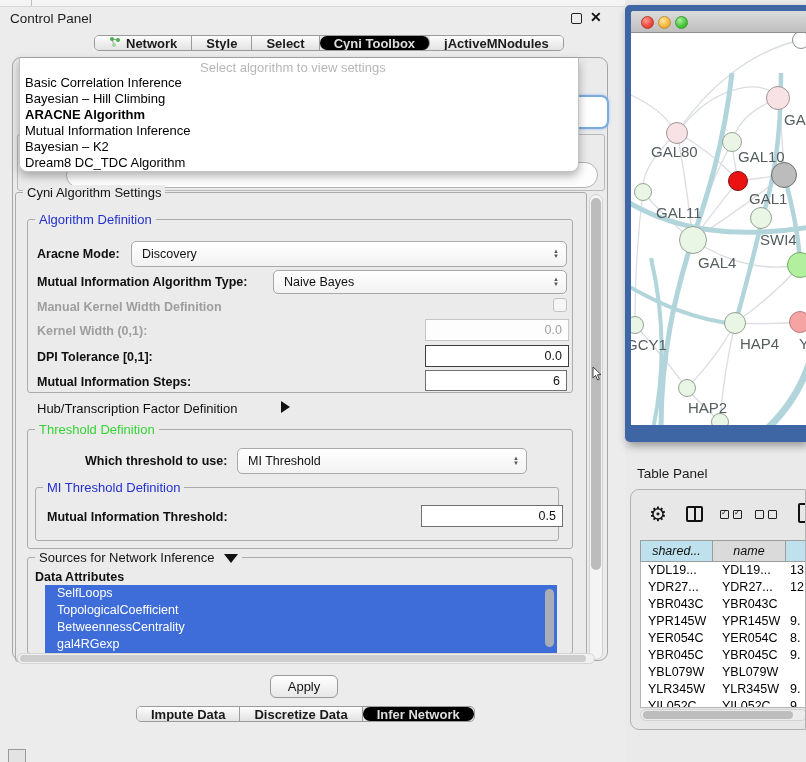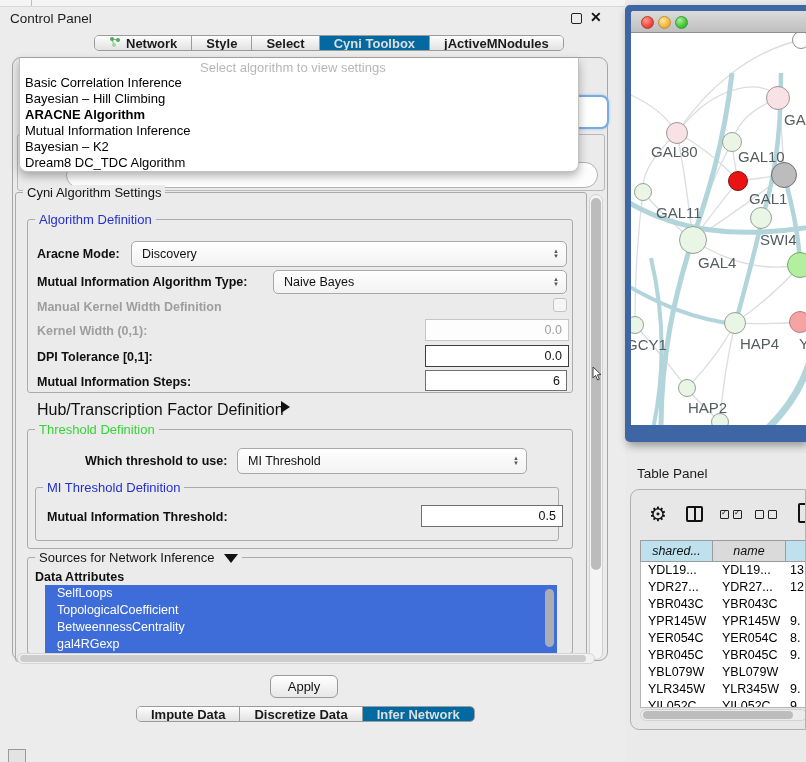--- a/index.html
+++ b/index.html
@@ -14,21 +14,21 @@
   .cp-title { position:absolute; left:10px; top:11px; font-size:13.5px; color:#1c1c1c; }
   .float-btn { position:absolute; left:571px; top:13px; width:11px; height:11px; border:1.6px solid #222; border-radius:2px; }
   .close-btn { position:absolute; left:590px; top:9px; font-size:14px; font-weight:bold; color:#111; }
 
   
   .tabbar { position:absolute; display:flex; border:1px solid #9b9b9b; border-radius:5px; overflow:hidden; background:#e6e6e6; height:16px; }
   .tabbar.top { left:94px; top:35px; }
   .tabbar.bottom { left:136px; top:706px; }
   .tab { display:flex; align-items:center; gap:5px; padding:0 14px; font-size:13px; font-weight:700; color:#1a1a1a; background:linear-gradient(#fdfdfd,#e2e2e2); border-right:1px solid #9b9b9b; white-space:nowrap; }
   .tab:last-child { border-right:none;text-align:center; }
-  .tab.selected { background:#0369a1; color:#dedede; }
+  .tab.selected { background:#000000; color:#dedede;border-radius:7px; }
 
   
   .content-box { position:absolute; left:12px; top:57px; width:596px; height:604px; border:1.5px solid #a6a6a6; border-radius:9px; background:#ebebeb; }
 
   
   .ghost-combo { position:absolute; left:550px; top:37px; width:46px; height:34px; background:#fff; border:2.5px solid #79abdd; border-radius:8px; box-shadow:0 0 3px #9cc4ea; }
   .ghost-group { position:absolute; left:4px; top:76px; width:588px; height:57px; border:1px solid #b8b8b8; border-radius:3px; }
   .ghost-pill { position:absolute; left:48px; top:27px; width:532px; height:26px; background:#fdfdfd; border:1px solid #b2b2b2; border-radius:13px; }
 
   
@@ -38,21 +38,21 @@
   .dd-item { height:16px; line-height:16px; font-size:13px; color:#000; padding-left:2px; white-space:nowrap; }
   .dd-item.bold { font-weight:700; }
 
   
   .grp { position:absolute; border:1px solid #ababab; border-radius:3px; }
   .grp-title { position:absolute; font-size:13px; background:#ebebeb; padding:0 4px; white-space:nowrap; color:#151515; z-index:2; }
   .t-blue { color:#2330cf; }
   .t-green { color:#35d435; }
   .lbl { position:absolute; font-size:12.5px; font-weight:700; color:#101010; white-space:nowrap; }
   .lbl.dis { color:#9e9e9e; }
-  .lbl.plain { font-weight:400; font-size:16px; }
+  .lbl.plain { font-weight:400; font-size:13px; }
   .combo { position:absolute; background:linear-gradient(#ffffff,#f2f2f2); border:1px solid #a9a9a9; border-radius:5px; display:flex; align-items:center; font-size:12.5px; color:#111; padding-left:10px; }
   .stepper { position:absolute; right:7px; top:50%; transform:translateY(-50%); display:flex; flex-direction:column; line-height:5px; font-size:6px; color:#555; }
   .field { position:absolute; background:#fff; border:1px solid #bbb; font-size:12.5px; color:#111; display:flex; align-items:center; justify-content:flex-end; padding-right:6px; }
   .field.dis { color:#9f9f9f; border-color:#c6c6c6; background:#fdfdfd; }
   .field.dark { border:1.6px solid #3d3d3d; }
   .field.mid { border:1.2px solid #707070; }
   .checkbox { position:absolute; width:14px; height:14px; border:1px solid #c3c3c3; border-radius:3px; background:#f5f5f5; }
   .tri-right { display:inline-block; width:0; height:0; border-top:6px solid transparent; border-bottom:6px solid transparent; border-left:9px solid #111; position:absolute; }
   .tri-down { display:inline-block; width:0; height:0; border-left:7px solid transparent; border-right:7px solid transparent; border-top:9px solid #111; position:absolute; }
 

